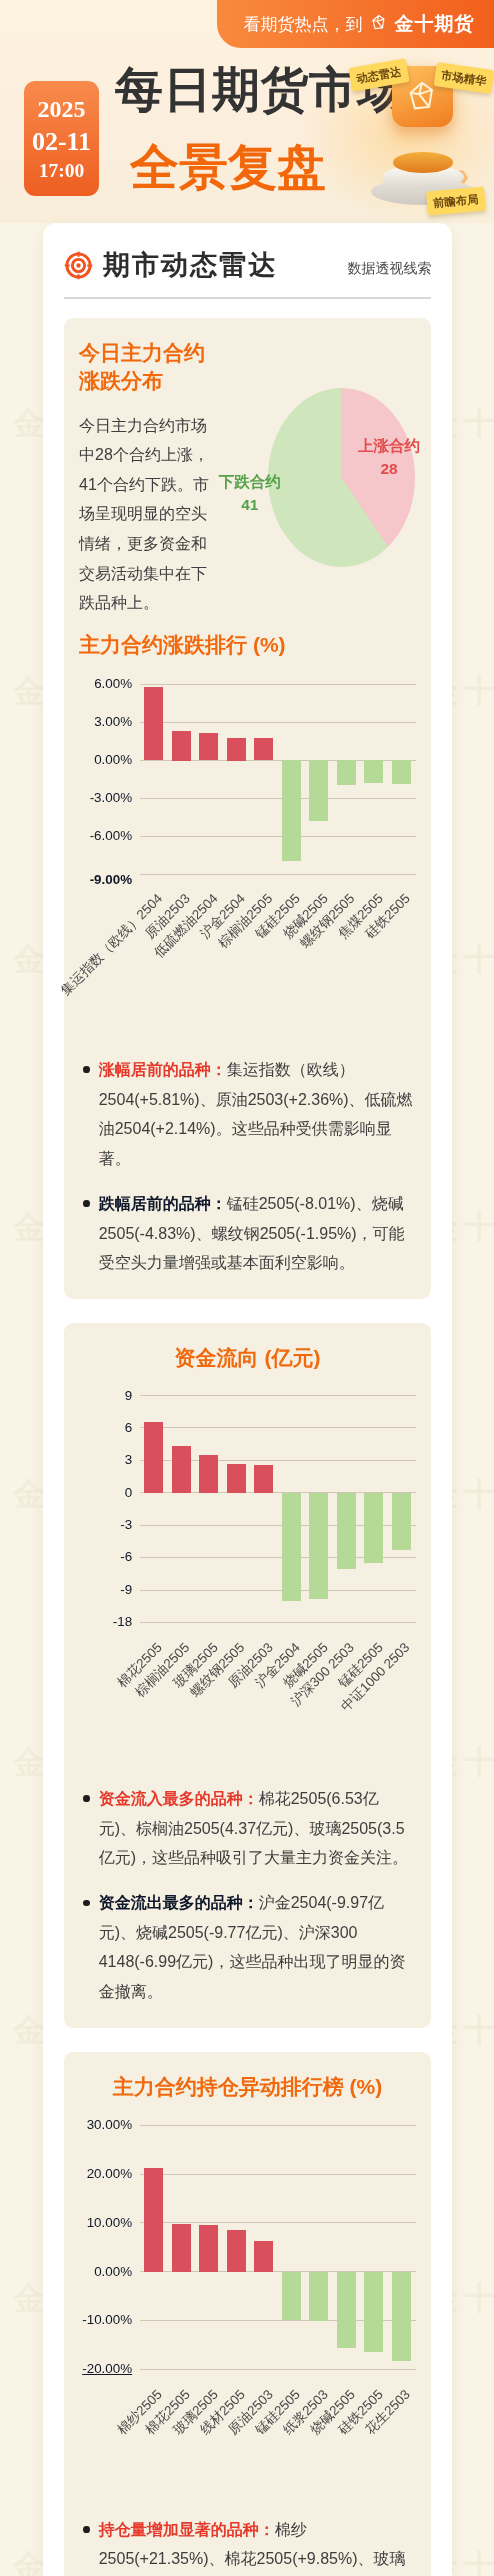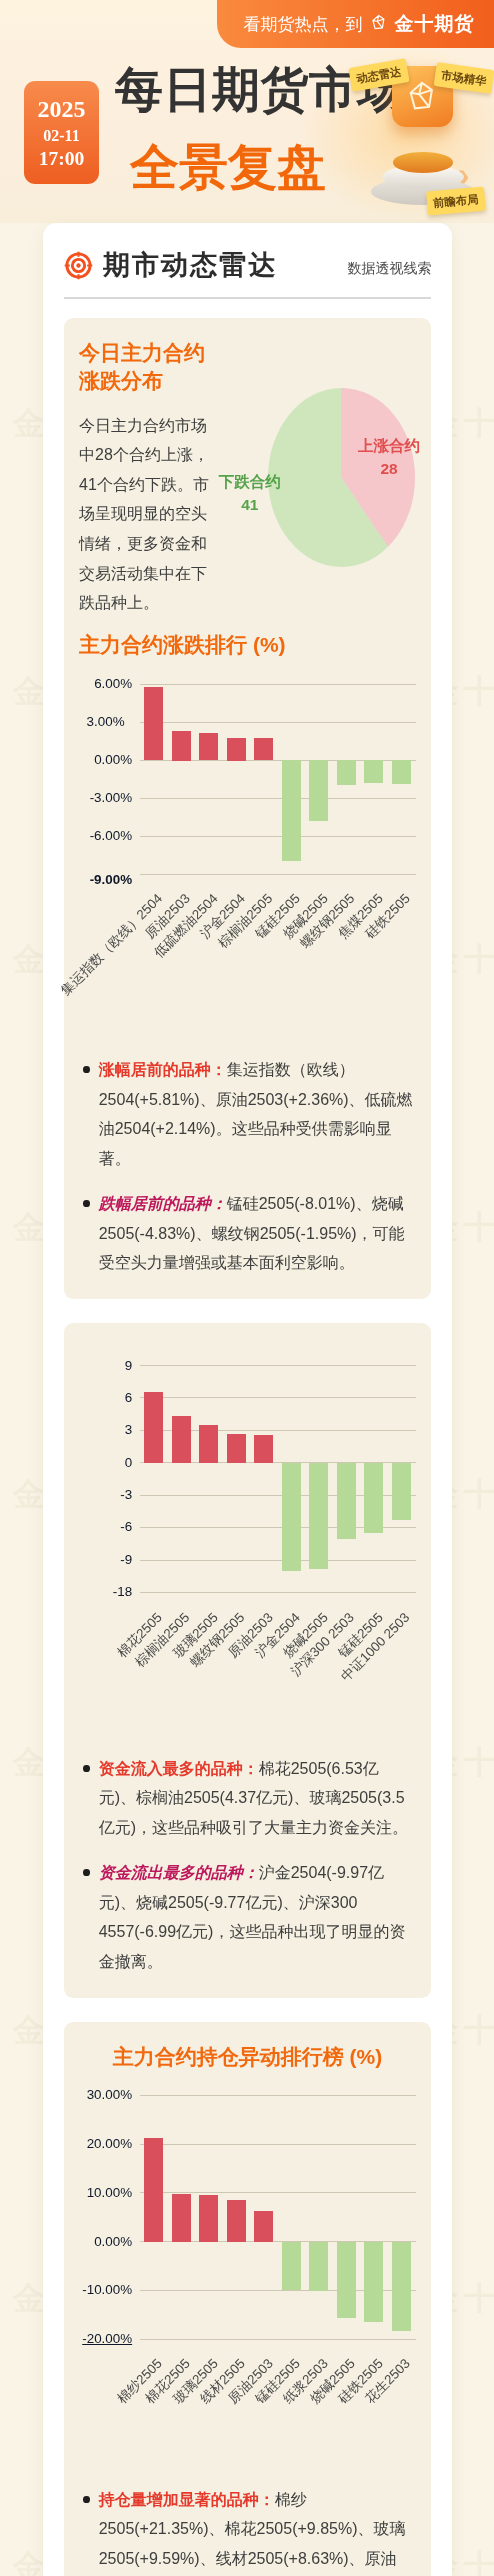--- a/index.html
+++ b/index.html
@@ -18,21 +18,21 @@
   .hero-badge{position:absolute;top:0;right:0;height:48px;display:flex;align-items:center;gap:7.2px;
     padding:0 20.6px 0 27px;background:linear-gradient(90deg,#f98a3d,#f25f1d);
     border-radius:0 0 0 24px;color:#fff;}
   .hero-badge .txt{font-size:17px;}
   .hero-badge .brand{font-size:19px;font-weight:bold;letter-spacing:1px;}
   .date-chip{position:absolute;left:24px;top:81px;width:75px;padding:12.4px 0 11.3px;
     background:linear-gradient(180deg,#f78b4c,#ee5e21);border-radius:11.3px;color:#fff;text-align:center;
     font-family:"Liberation Serif","DejaVu Serif",serif;font-weight:bold;}
   .date-chip div{margin:3.1px 0;text-align:center;}
   .date-y{font-size:24px;}
-  .date-d{font-size:16px;}
+  .date-d{font-size:26px;}
   .date-t{font-size:19.6px;}
   .hero-t1{position:absolute;left:115px;top:58px;font-size:48px;font-weight:900;color:#333;
     letter-spacing:0.5px;}
   .hero-t2{position:absolute;left:130px;top:135px;font-size:49px;font-weight:900;color:#f2670a;}
   .hero-chev{position:absolute;left:449px;top:155px;font-size:37px;font-weight:900;color:#f6bd7e;
     letter-spacing:-7.2px;}
   .hero-art{position:absolute;right:7.2px;top:61px;width:130px;height:155px;}
   .podium{position:absolute;left:13.4px;top:77px;width:103px;height:67px;}
   .podium .p1{position:absolute;left:0;top:40px;width:103px;height:27px;border-radius:50%;
     background:linear-gradient(180deg,#e8e4dc,#cfcac1);}
@@ -79,21 +79,21 @@
   .xlabels{position:relative;}
   .xl{position:absolute;}
   .xl span{position:absolute;right:0;top:0;transform-origin:100% 0;transform:rotate(-45deg);
     white-space:nowrap;font-size:13.4px;color:#4a4a4a;}
   
   .bullets{margin-top:15.5px;}
   .bullet{position:relative;padding-left:19.6px;font-size:16px;line-height:1.85;margin-top:15.5px;color:#3e3e3e;}
   .bullet::before{content:"";position:absolute;left:4.1px;top:11.3px;width:6.7px;height:6.7px;border-radius:50%;background:#1d1d1d;}
   .b-label{font-weight:bold;}
   .b-label.red{color:#e5392c;}
-  .b-label.green{color:#be185d;font-style:italic;}
+  .b-label.green{color:#0f172a;}
 </style>
 </head>
 <body>
 
 <div class="wm-layer" id="wm" style="height: 5987px;">
     <div class="wm-row" style="top: 134px;">◇ 金十期货        ◇ 金十期货        ◇ 金十期货</div>
     <div class="wm-row" style="top: 402px;">◇ 金十期货        ◇ 金十期货        ◇ 金十期货</div>
     <div class="wm-row" style="top: 670px;">◇ 金十期货        ◇ 金十期货        ◇ 金十期货</div>
     <div class="wm-row" style="top: 938px;">◇ 金十期货        ◇ 金十期货        ◇ 金十期货</div>
     <div class="wm-row" style="top: 1206px;">◇ 金十期货        ◇ 金十期货        ◇ 金十期货</div>
@@ -173,21 +173,21 @@
         </div>
       </div>
     </div>
 
     <div class="h-orange" style="margin-top:13.4px;">主力合约涨跌排行 (%)</div>
     <div class="chart">
         <div class="plot" style="height: 206px; margin-left: 61px;">
           <div class="grid-line" style="top: 7px;"></div>
           <div class="tick-label" style="left: -61px; width: 53px; top: -0.7px;">6.00%</div>
           <div class="grid-line" style="top: 45px;"></div>
-          <div class="tick-label" style="left: -61px; width: 53px; top: 37px; text-align: center;">3.00%</div>
+          <div class="tick-label" style="left: -61px; width: 53px; top: 37px;">3.00%</div>
           <div class="grid-line" style="top: 83px;"></div>
           <div class="tick-label" style="left: -61px; width: 53px; top: 75px;">0.00%</div>
           <div class="grid-line" style="top: 121px;"></div>
           <div class="tick-label" style="left: -61px; width: 53px; top: 113px;">-3.00%</div>
           <div class="grid-line" style="top: 159px;"></div>
           <div class="tick-label" style="left: -61px; width: 53px; top: 151px;">-6.00%</div>
           <div class="grid-line" style="top: 197px;"></div>
           <div class="tick-label" style="left: -61px; width: 53px; top: 195px; font-weight: bold;">-9.00%</div>
           <div class="bar" style="left: 4.1px; width: 19px; top: 10px; height: 73px; background: rgb(217, 80, 92);"></div>
           <div class="bar" style="left: 32px; width: 19px; top: 54px; height: 30px; background: rgb(217, 80, 92);"></div>
@@ -239,20 +239,21 @@
           <span class="b-label red">涨幅居前的品种：</span><span>集运指数（欧线）2504(+5.81%)、原油2503(+2.36%)、低硫燃油2504(+2.14%)。这些品种受供需影响显著。</span>
         </div>
 
         <div class="bullet">
           <span class="b-label green">跌幅居前的品种：</span><span>锰硅2505(-8.01%)、烧碱2505(-4.83%)、螺纹钢2505(-1.95%)，可能受空头力量增强或基本面利空影响。</span>
         </div>
       </div>
   </div>
 
   <div class="panel">
+    <div class="h-orange h-center">资金流向 (亿元)</div>
     <div class="chart">
         <div class="plot" style="height: 242px; margin-left: 61px;">
           <div class="grid-line" style="top: 6px;"></div>
           <div class="tick-label" style="left: -61px; width: 53px; top: -1.8px;">9</div>
           <div class="grid-line" style="top: 38px;"></div>
           <div class="tick-label" style="left: -61px; width: 53px; top: 31px;">6</div>
           <div class="grid-line" style="top: 71px;"></div>
           <div class="tick-label" style="left: -61px; width: 53px; top: 63px;">3</div>
           <div class="grid-line" style="top: 103px;"></div>
           <div class="tick-label" style="left: -61px; width: 53px; top: 96px;">0</div>
@@ -308,21 +309,21 @@
           </div>
         </div>
       </div>
     <div class="bullets">
 
         <div class="bullet">
           <span class="b-label red">资金流入最多的品种：</span><span>棉花2505(6.53亿元)、棕榈油2505(4.37亿元)、玻璃2505(3.5亿元)，这些品种吸引了大量主力资金关注。</span>
         </div>
 
         <div class="bullet">
-          <span class="b-label green">资金流出最多的品种：</span><span>沪金2504(-9.97亿元)、烧碱2505(-9.77亿元)、沪深300 4557(-6.99亿元)，这些品种出现了明显的资金撤离。</span>
+          <span class="b-label green">资金流出最多的品种：</span><span>沪金2504(-9.97亿元)、烧碱2505(-9.77亿元)、沪深300 4148(-6.99亿元)，这些品种出现了明显的资金撤离。</span>
         </div>
       </div>
   </div>
 
   <div class="panel">
     <div class="h-orange h-center">主力合约持仓异动排行榜 (%)</div>
     <div class="chart">
         <div class="plot" style="height: 260px; margin-left: 61px;">
           <div class="grid-line" style="top: 6.8px;"></div>
           <div class="tick-label" style="left: -61px; width: 53px; top: -0.9px;">30.00%</div>

